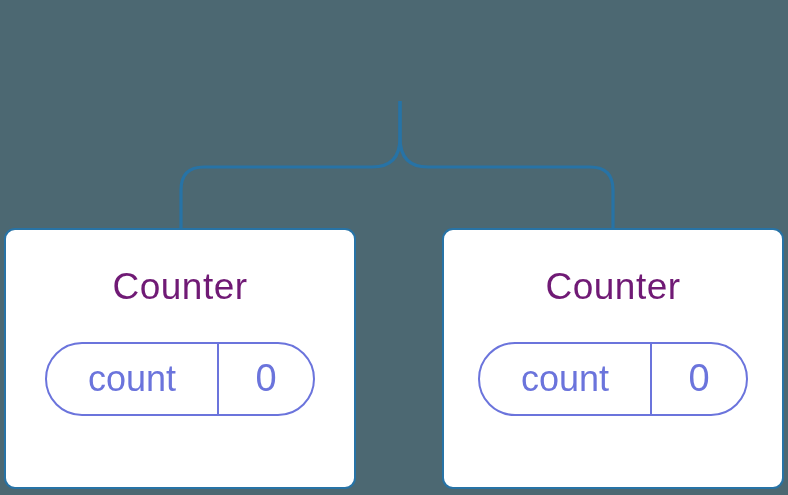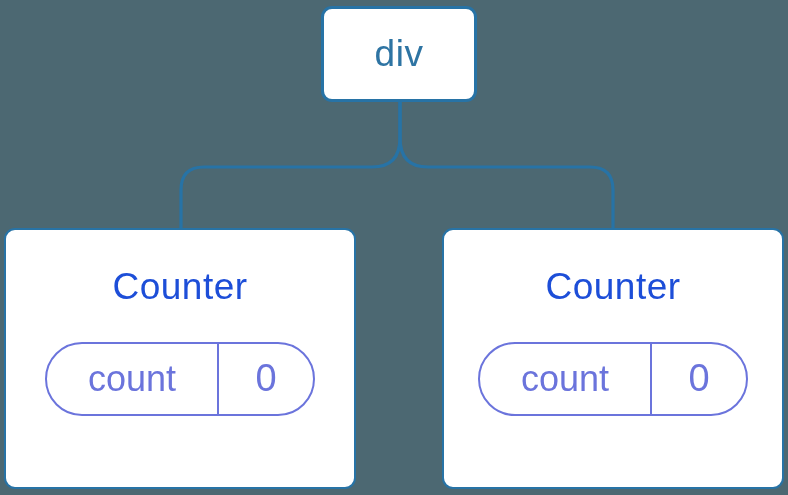--- a/index.html
+++ b/index.html
@@ -55,21 +55,21 @@
     display: flex;
     flex-direction: column;
     align-items: center;
   }
   .card-left  { left: 4px;   width: 352px; }
   .card-right { left: 442px; width: 342px; }
   .card-title {
     margin-top: 36px;
     font-size: 37px;
     font-weight: 500;
-    color: #1d4ed8;
+    color: #701a75;
     line-height: 1.15;
     letter-spacing: 0.5px;
   }
   
   .state-pill {
     margin-top: 33px;
     width: 270px;
     height: 74px;
     border: 2px solid #6B74DC;
     border-radius: 49px;
@@ -108,23 +108,20 @@
 </head>
 <body>
 
 <div class="canvas">
 
   <svg class="connector" width="788" height="495" viewBox="0 0 788 495">
     <path d="M400,101 V138 Q400,167 372,167 H204 Q181,167 181,190 V229" fill="none" stroke="#2773A6" stroke-width="3.2"></path>
     <path d="M400,101 V138 Q400,167 428,167 H590 Q613,167 613,190 V229" fill="none" stroke="#2773A6" stroke-width="3.2"></path>
   </svg>
 
-  <div class="root-node">
-    <span class="root-label">div</span>
-  </div>
 
   <div class="card card-left">
     <div class="card-title">Counter</div>
     <div class="state-pill">
       <div class="state-key-cell">
         <span class="state-key">count</span>
       </div>
       <div class="state-divider"></div>
       <div class="state-value-cell">
         <span class="state-value">0</span>

